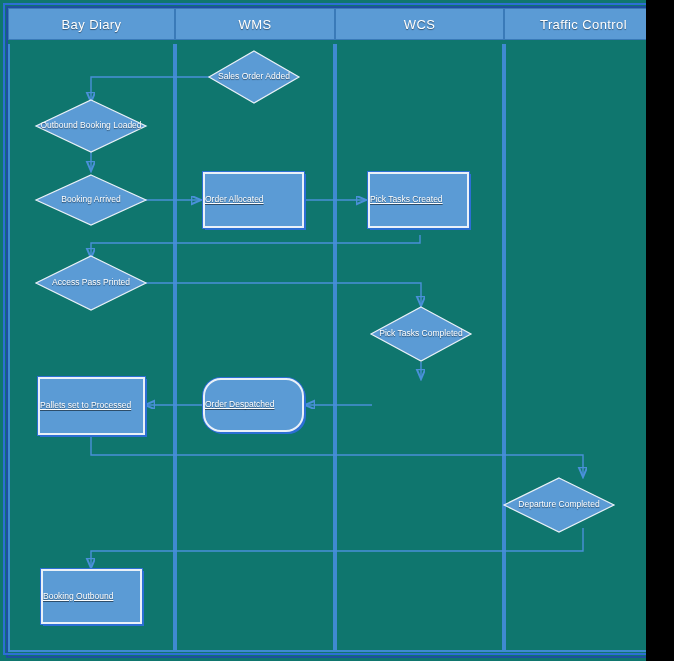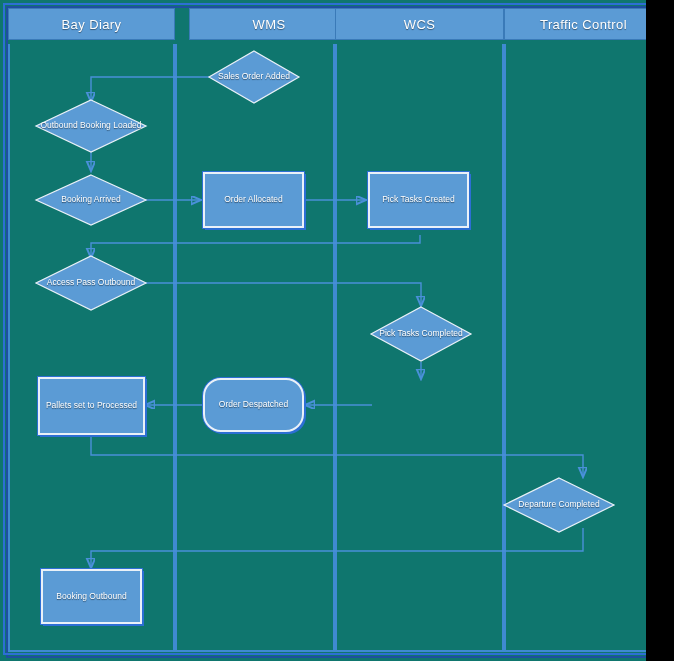--- a/index.html
+++ b/index.html
@@ -17,23 +17,23 @@
     border:1px solid #3a7ab8;box-sizing:border-box;display:flex;
     align-items:center;justify-content:center;color:#ffffff;font-size:13px;
     letter-spacing:.4px;text-shadow:0 1px 1px rgba(0,0,0,.45);}
 
   
   .lane-body{position:absolute;top:44px;height:608px;background:transparent;
     border-left:2px solid #3f8ad1;border-right:2px solid #3f8ad1;
     border-bottom:2px solid #3f8ad1;box-sizing:border-box;}
 
   
-  .node{position:absolute;display:flex;align-items:center;justify-content:center;
+  .node{position:absolute;display:flex;align-items:center;justify-content:flex-start;
     text-align:center;color:#ffffff;font-size:8.5px;line-height:1.35;
-    text-shadow:0 1px 1px rgba(0,0,0,.5);box-sizing:border-box;}
+    text-shadow:0 1px 1px rgba(0,0,0,.5);box-sizing:border-box;text-decoration:underline;}
 
   .box{background:#5B9BD5;border:2px solid #eaf1f8;
     box-shadow:2px 2px 0 0 #2d6fd4, 0 0 0 1px #2d6fd4;}
 
   .diamond-wrap{position:absolute;}
   .diamond-wrap svg{position:absolute;left:0;top:0;overflow:visible;}
   .diamond-label{position:absolute;left:0;top:0;width:100%;height:100%;
     display:flex;align-items:center;justify-content:center;text-align:center;
     color:#fff;font-size:8.5px;line-height:1.35;text-shadow:0 1px 1px rgba(0,0,0,.5);
     pointer-events:none;}
@@ -48,21 +48,21 @@
 <body>
 
 <div id="canvas">
 
   <div class="frame-shadow"></div>
   <div class="frame-outer"></div>
 
   <div class="lane-header" style="left:8px;width:167px;">
       <span>Bay Diary</span>
     </div>
-  <div class="lane-header" style="left:189px;width:160px;">
+  <div class="lane-header" style="left:175px;width:160px;">
       <span>WMS</span>
     </div>
   <div class="lane-header" style="left:335px;width:169px;">
       <span>WCS</span>
     </div>
   <div class="lane-header" style="left:504px;width:159px;">
       <span>Traffic Control</span>
     </div>
 
   <div class="lane-body" style="left:8px;width:167px;"></div>
@@ -126,21 +126,21 @@
   </div>
 
   <div class="node box" style="left:368px;top:172px;width:101px;height:56px;">
     <span>Pick Tasks Created</span>
   </div>
 
   <div class="diamond-wrap" style="left:36px;top:256px;width:110px;height:54px;">
     <svg width="110" height="54" viewBox="0 0 110 54">
       <polygon points="55,0 110,27 55,54 0,27" fill="#5B9BD5" stroke="#eaf1f8" stroke-width="1.2"></polygon>
     </svg>
-    <div class="diamond-label">Access Pass Outbound</div>
+    <div class="diamond-label">Access Pass Printed</div>
   </div>
 
   <div class="diamond-wrap" style="left:371px;top:307px;width:100px;height:54px;">
     <svg width="100" height="54" viewBox="0 0 100 54">
       <polygon points="50,0 100,27 50,54 0,27" fill="#5B9BD5" stroke="#eaf1f8" stroke-width="1.2"></polygon>
     </svg>
     <div class="diamond-label">Pick Tasks Completed</div>
   </div>
 
 

